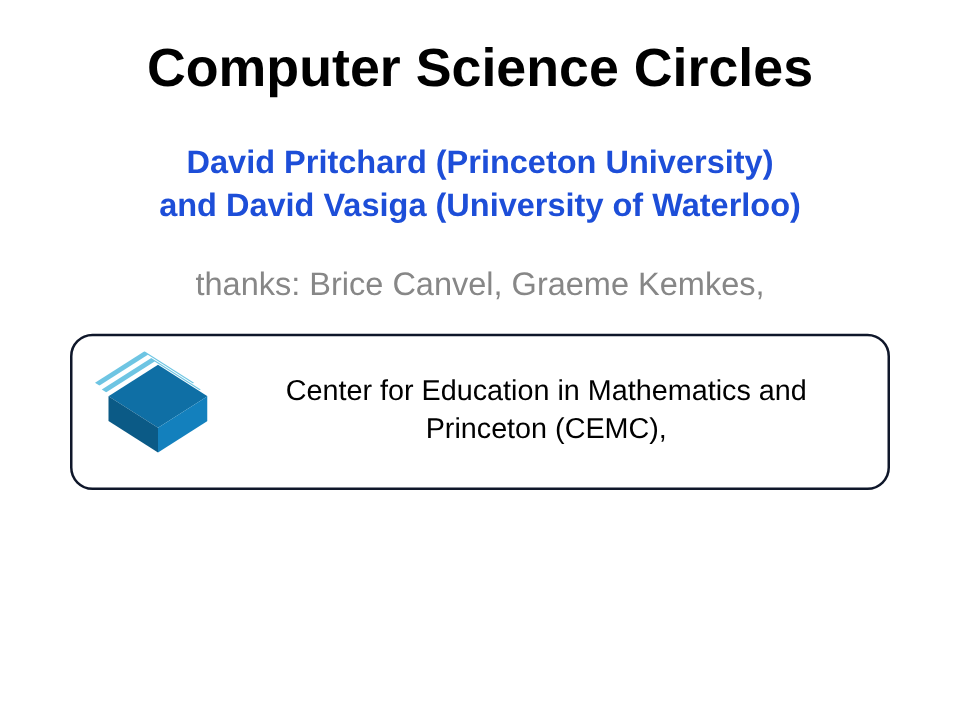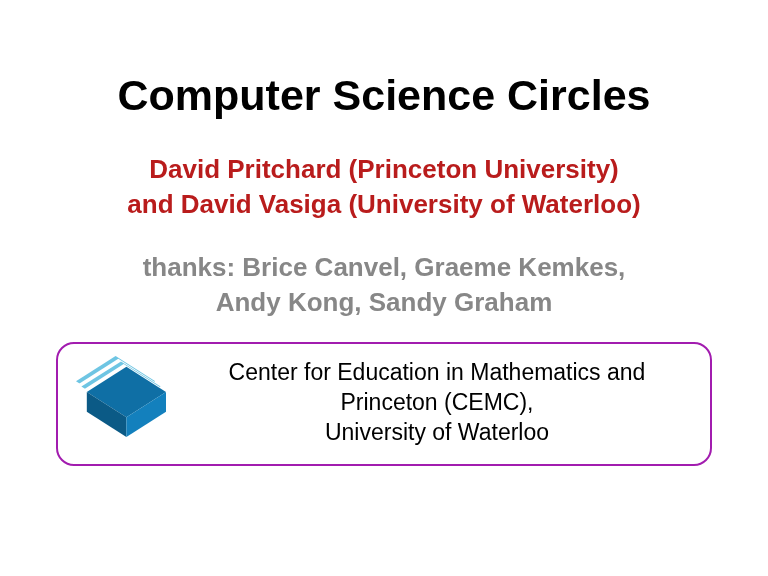--- a/index.html
+++ b/index.html
@@ -1,24 +1,24 @@
 <!DOCTYPE html>
 <html><head>
 <meta charset="utf-8">
 <style>
   * { margin: 0; padding: 0; box-sizing: border-box; }
   html, body { width: 768px; height: 576px; background: #ffffff; font-family: Arial, Helvetica, sans-serif; }
-  .slide { width: 768px; height: 576px; position: relative; padding: 70px 50px 0 50px; }
+  .slide { width: 768px; height: 576px; position: relative; padding: 30px 50px 0 50px; }
   .title { text-align: center; font-size: 43px; line-height: 1.2; color: #000; margin-bottom: 30px; }
   .title .bold { font-weight: 700; }
   .title .light { font-weight: 400; }
-  .authors { text-align: center; font-size: 26px; font-weight: 700; color: #b91c1c; line-height: 1.35; margin-bottom: 28px; }
-  .thanks { text-align: center; font-size: 26px; font-weight: 700; color: #878787; line-height: 1.35; margin-bottom: 22px; }
+  .authors { text-align: center; font-size: 26px; font-weight: 700; color: #1d4ed8; line-height: 1.35; margin-bottom: 28px; }
+  .thanks { text-align: center; font-size: 26px; font-weight: 400; color: #878787; line-height: 1.35; margin-bottom: 22px; }
   .footer-box {
-    border: 2px solid #a21caf;
+    border: 2px solid #0f172a;
     border-radius: 18px;
     padding: 12px 18px 14px 18px;
     display: flex;
     align-items: center;
     gap: 16px;
     margin: 0 6px;
   }
   .logo { flex: 0 0 auto; }
   .org { flex: 1; text-align: center; font-size: 23px; font-weight: 400; color: #000; line-height: 1.3; }
 </style>
@@ -31,21 +31,20 @@
     <span class="bold">Computer Science Circles</span><br>
   </h1>
 
   <div class="authors">
     <span>David Pritchard (Princeton University)</span><br>
     <span>and David Vasiga (University of Waterloo)</span>
   </div>
 
   <div class="thanks">
     <span>thanks: Brice Canvel, Graeme Kemkes,</span><br>
-    <span>Andy Kong, Sandy Graham</span>
   </div>
 
   <div class="footer-box">
     <div class="logo">
       <svg width="90" height="90" viewBox="0 0 100 100">
         <g transform="translate(6,6)">
 
           <g transform="translate(-6,-6)">
             <polygon points="44,0 88,28 44,56 0,28" fill="#6ec5e3"></polygon>
           </g>
@@ -64,17 +63,16 @@
             <polygon points="44,0 88,28 44,56 0,28" fill="#0f6fa5"></polygon>
             <polygon points="0,28 44,56 44,78 0,50" fill="#0b5a86"></polygon>
             <polygon points="88,28 44,56 44,78 88,50" fill="#1380bd"></polygon>
           </g>
         </g>
       </svg>
     </div>
     <div class="org">
       <span>Center for Education in Mathematics and</span><br>
       <span>Princeton (CEMC),</span><br>
-      <span>University of Waterloo</span>
     </div>
   </div>
 
 </div>
 
 </body></html>

